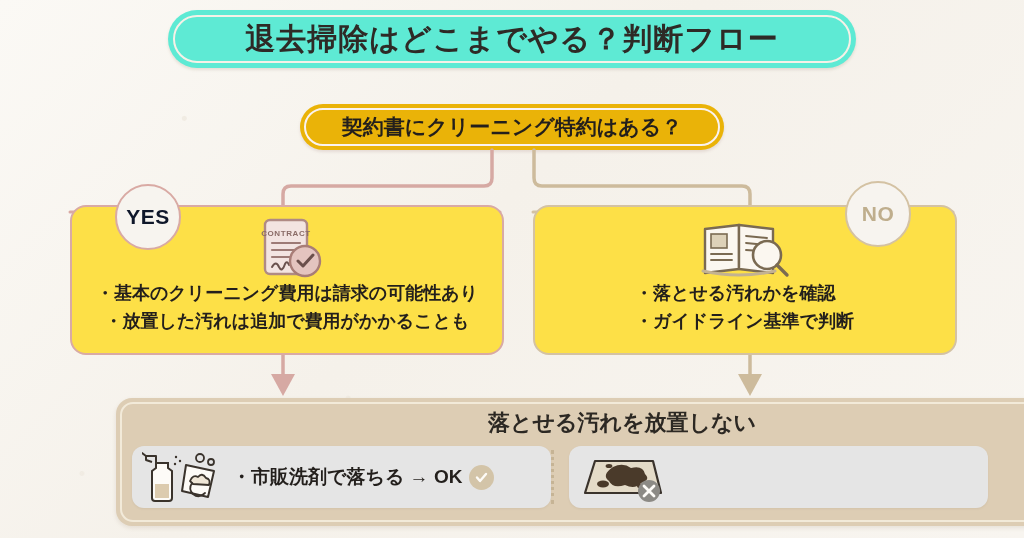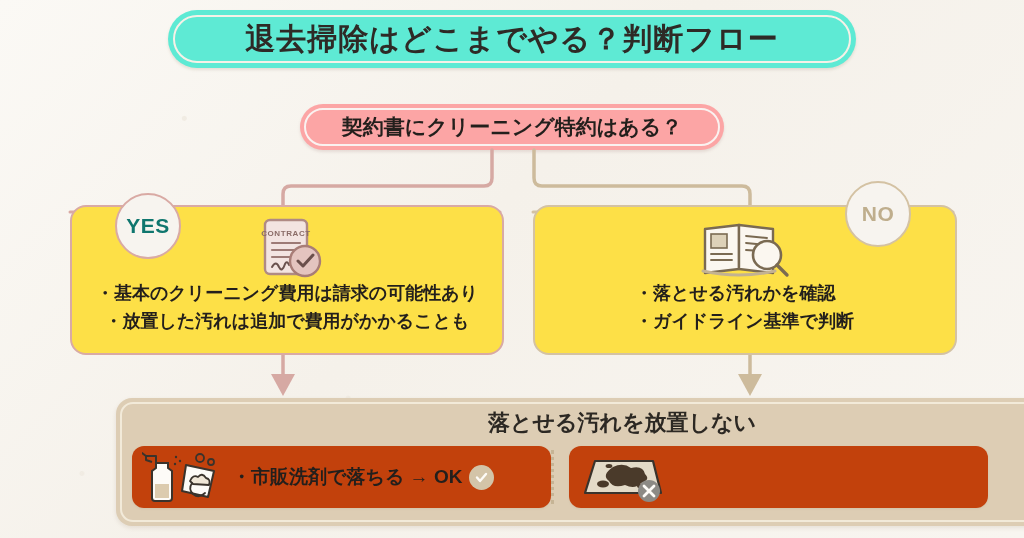--- a/index.html
+++ b/index.html
@@ -34,21 +34,21 @@
     display:flex;align-items:center;justify-content:center;
   }
   .title-text{
     font-size:30px;font-weight:bold;color:#2e2a26;letter-spacing:1px;
     white-space:nowrap;
   }
 
   
   .q-pill{
     position:absolute;left:300px;top:104px;width:424px;height:46px;
-    background:#fca5a5;border-radius:24px;
+    background:#eab308;border-radius:24px;
     box-shadow:0 2px 3px rgba(150,110,105,.18);
   }
   .q-inner{
     position:absolute;inset:4px;border:2px solid #faf2f0;border-radius:20px;
     display:flex;align-items:center;justify-content:center;
   }
   .q-text{font-size:21px;font-weight:bold;color:#231f1c;white-space:nowrap;}
 
   
   .svg-layer{position:absolute;left:0;top:0;width:1024px;height:538px;}
@@ -58,21 +58,21 @@
     position:absolute;border-radius:16px;background:#fde047;
   }
   .card.yes{left:70px;top:205px;width:430px;height:146px;border:2.5px solid #d9aaa4;}
   .card.no {left:533px;top:205px;width:420px;height:146px;border:2.5px solid #d4c2a3;}
 
   .badge{
     position:absolute;width:62px;height:62px;border-radius:50%;
     display:flex;align-items:center;justify-content:center;
     background:#f7f4ef;font-size:21px;font-weight:bold;letter-spacing:.5px;
   }
-  .badge.yes{left:115px;top:193px;border:2.5px solid #d9aaa4;color:#0f766e;}
+  .badge.yes{left:115px;top:184px;border:2.5px solid #d9aaa4;color:#0f172a;}
   .badge.no {left:845px;top:181px;border:2.5px solid #d4c2a3;color:#bfae8d;}
 
   .card-icon{position:absolute;top:8px;left:0;width:100%;height:66px;
     display:flex;align-items:center;justify-content:center;}
   .card-list{
     position:absolute;left:0;top:74px;width:100%;
     display:flex;flex-direction:column;gap:4px;align-items:center;
   }
   .card-list .li{
     font-size:18px;font-weight:bold;color:#231f1c;white-space:nowrap;
@@ -89,21 +89,21 @@
   .bottom-inner{position:absolute;inset:4px;border:2px solid #f2ead9;border-radius:13px;}
   .bottom-head{
     position:absolute;left:0;top:10px;width:100%;text-align:center;
     font-size:22px;font-weight:bold;color:#2c2823;
   }
   .bottom-row{
     position:absolute;left:16px;top:48px;width:856px;height:62px;
     display:flex;align-items:center;
   }
   .sub-card{
-    height:62px;background:#c2410c;border-radius:12px;
+    height:62px;background:#e5e5e5;border-radius:12px;
     display:flex;align-items:center;gap:6px;padding:0 10px;box-sizing:border-box;
     box-shadow:0 1px 2px rgba(140,120,95,.12);
   }
   .sub-card.left{width:420px;}
   .sub-card.right{width:420px;}
   .divider{
     width:16px;height:54px;margin:0 auto;
     border-left:3px dotted #c6b495;
   }
   .sub-text{

